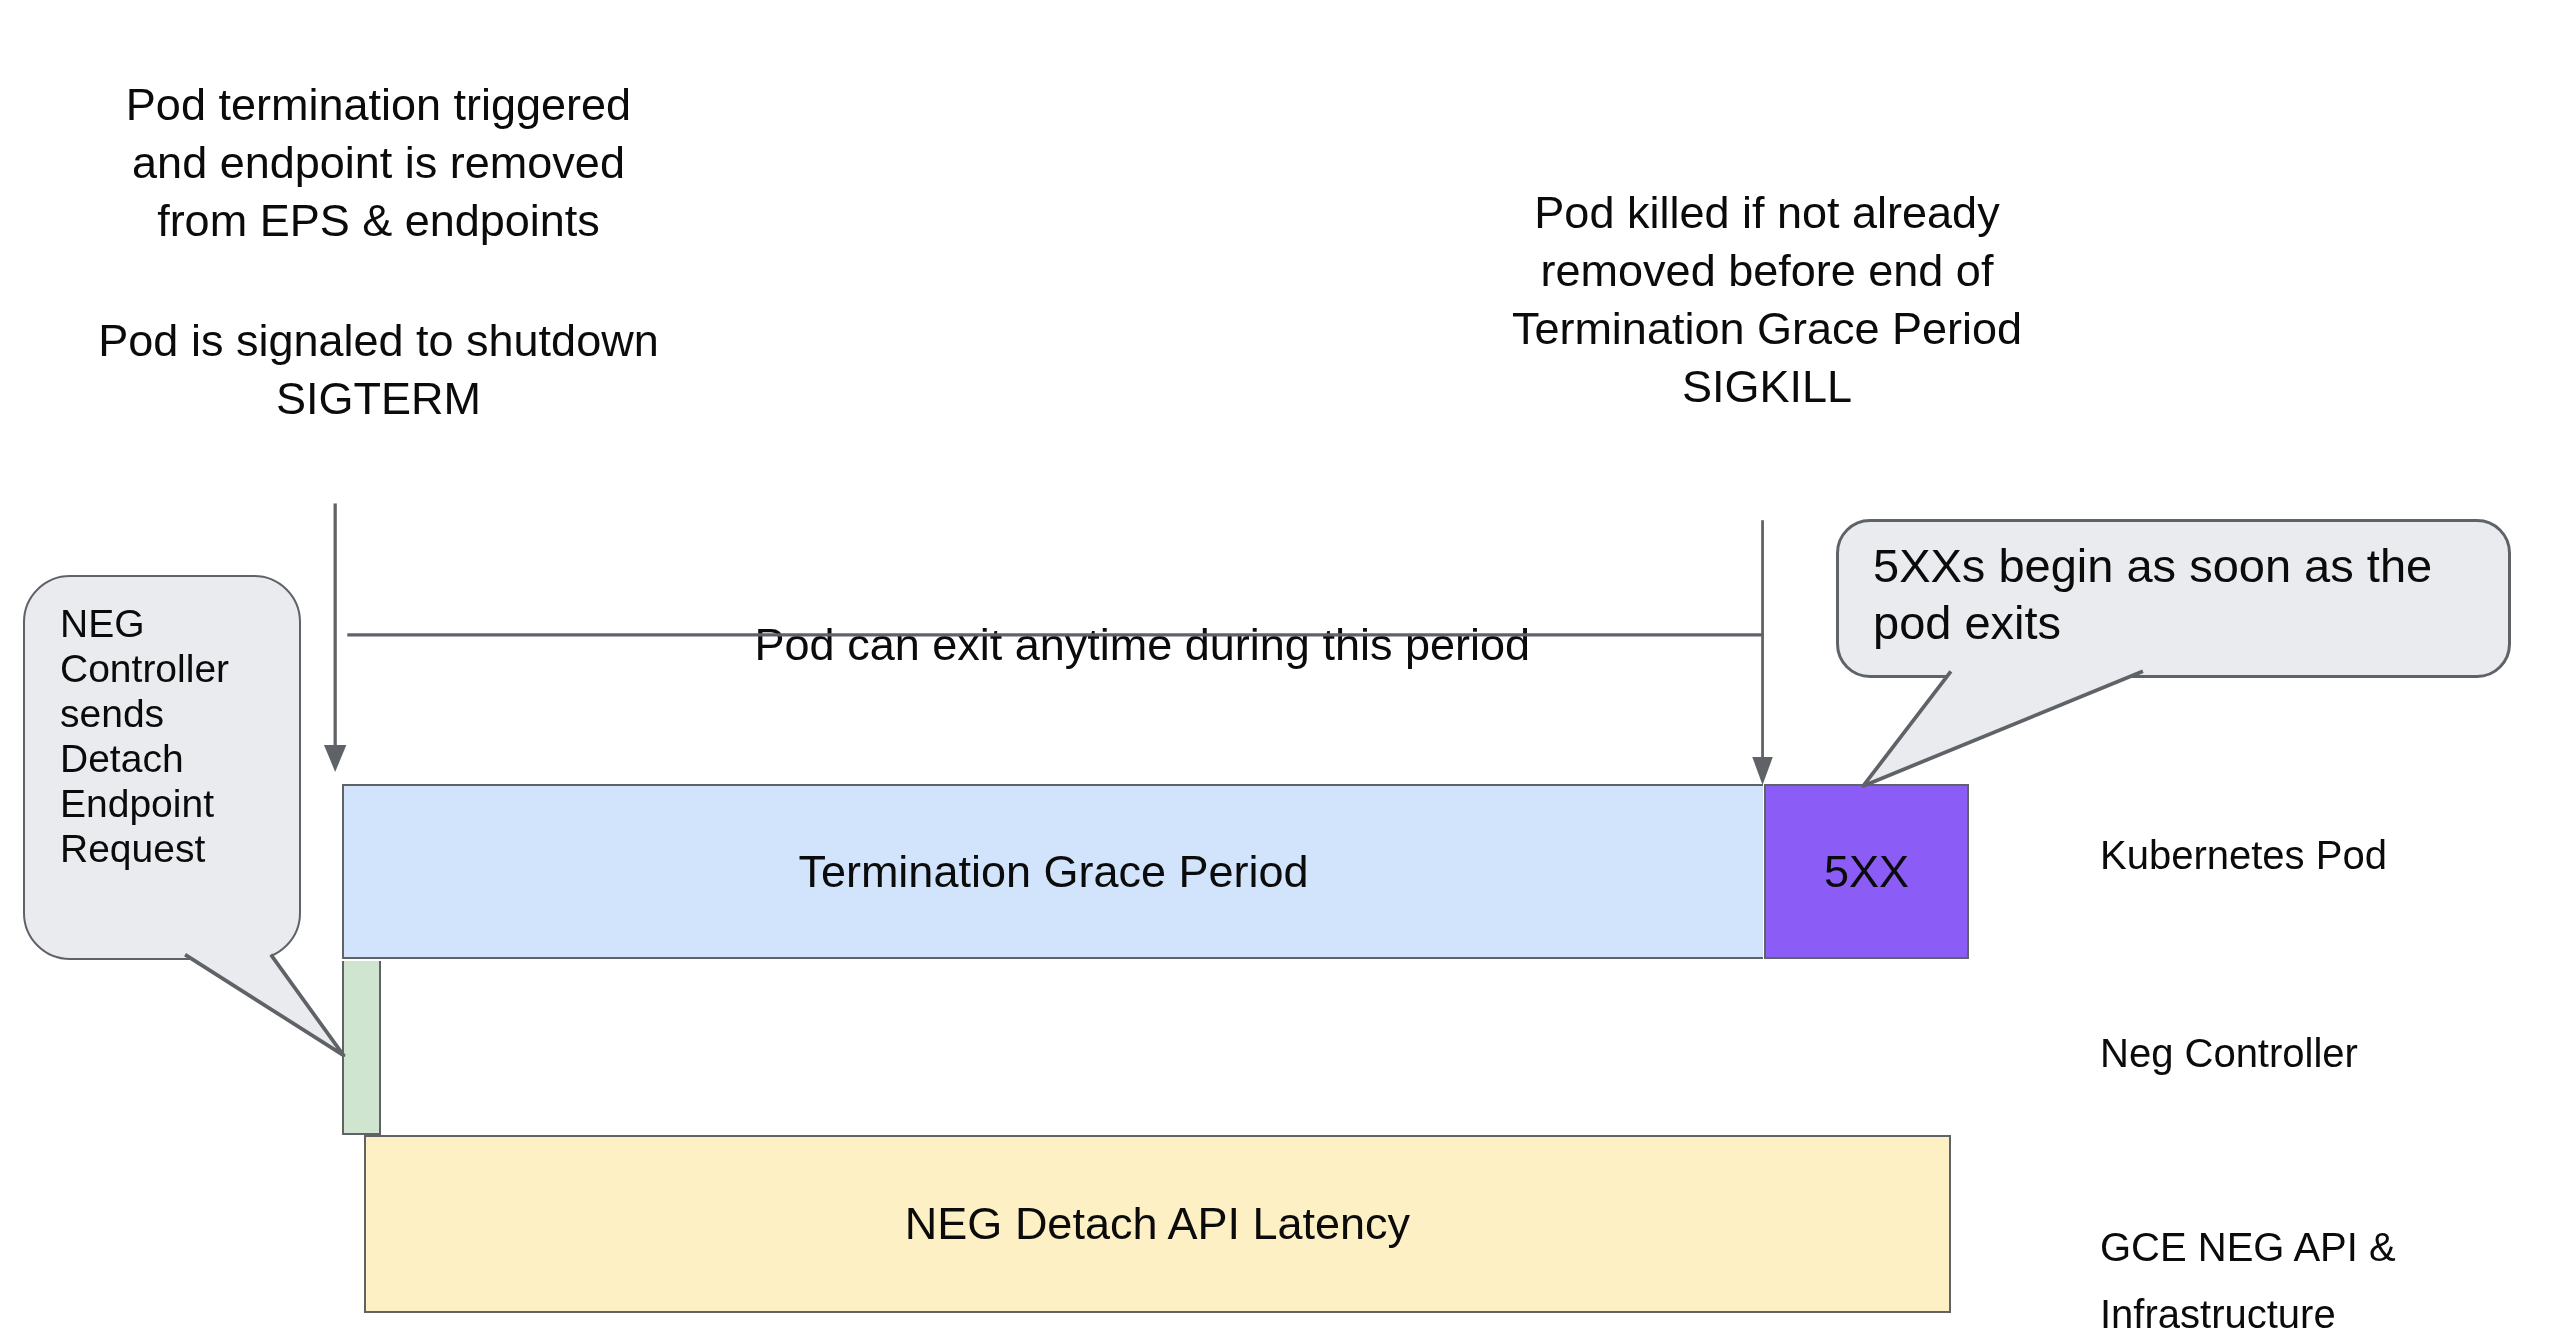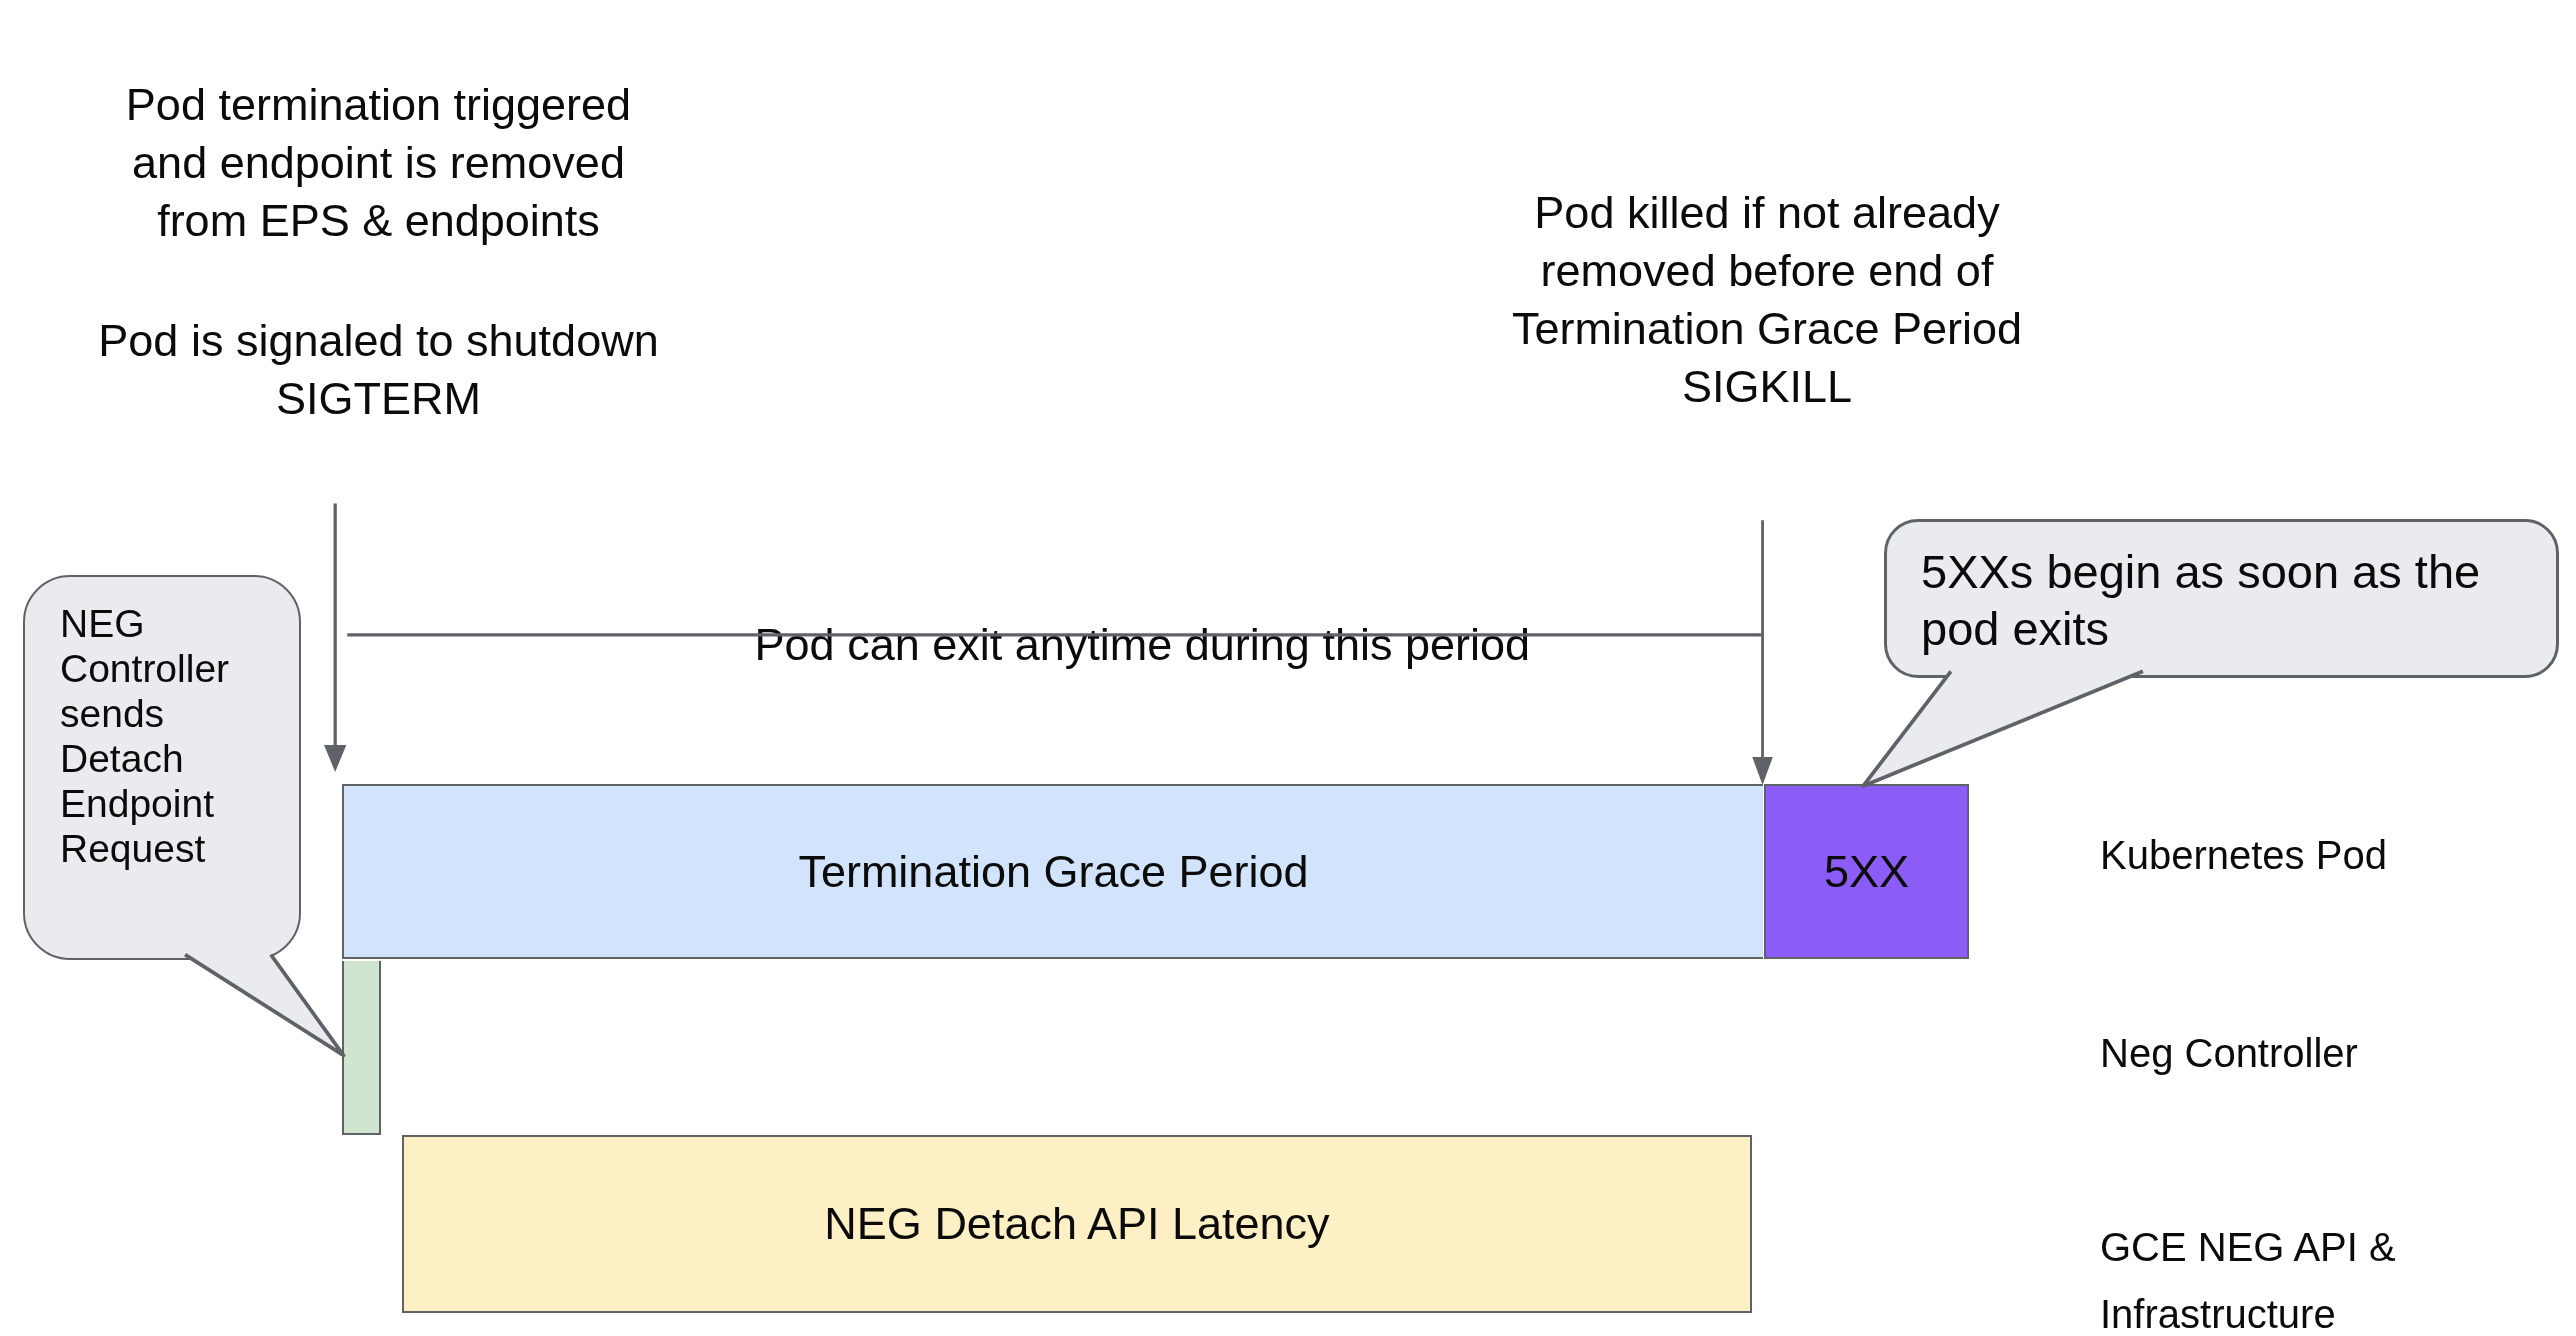--- a/index.html
+++ b/index.html
@@ -27,21 +27,21 @@
     border:2.8px solid #5f6368;
     display:flex;
     align-items:center;
     justify-content:center;
     font-size:45px;
     z-index:1;
   }
   #bar-grace{left:342px;top:784px;width:1421px;height:175px;background:#d2e3fc;border-right:none;}
   #bar-5xx{left:1764px;top:784px;width:205px;height:175px;background:#8b5cf6;}
   #bar-green{left:342px;top:961px;width:39px;height:174px;background:#cfe5cf;border-top:none;}
-  #bar-yellow{left:402px;top:1135px;width:1350px;height:178px;background:#fdf0c5;text-align:center;}
+  #bar-yellow{left:364px;top:1135px;width:1587px;height:178px;background:#fdf0c5;text-align:center;}
   
   .lane-label{
     position:absolute;
     font-size:40px;
     line-height:67px;
     white-space:nowrap;
     z-index:2;
     margin-top:20px;
   }
   
@@ -55,22 +55,22 @@
   #bubble-left{
     left:23px;top:575px;width:278px;height:385px;
     border-radius:47px;
     padding:24px 7.5px 0 35px;
     font-size:39px;line-height:45px;
   }
   #bubble-right{
     left:1836px;top:519px;width:675px;height:159px;
     border-radius:34px;
     border-width:3.7px;
-    padding:21px 0 0 34px;
-    font-size:47px;line-height:57px;margin-left:48px;
+    padding:15px 0 0 34px;
+    font-size:47px;line-height:57px;
   }
   
   #overlay{
     position:absolute;left:0;top:0;width:2576px;height:1336px;
     z-index:3;pointer-events:none;
   }
   #exit-note{
     left:597px;top:571px;width:933px;
     font-size:45px;line-height:52px;
     text-align:right;z-index:2;

